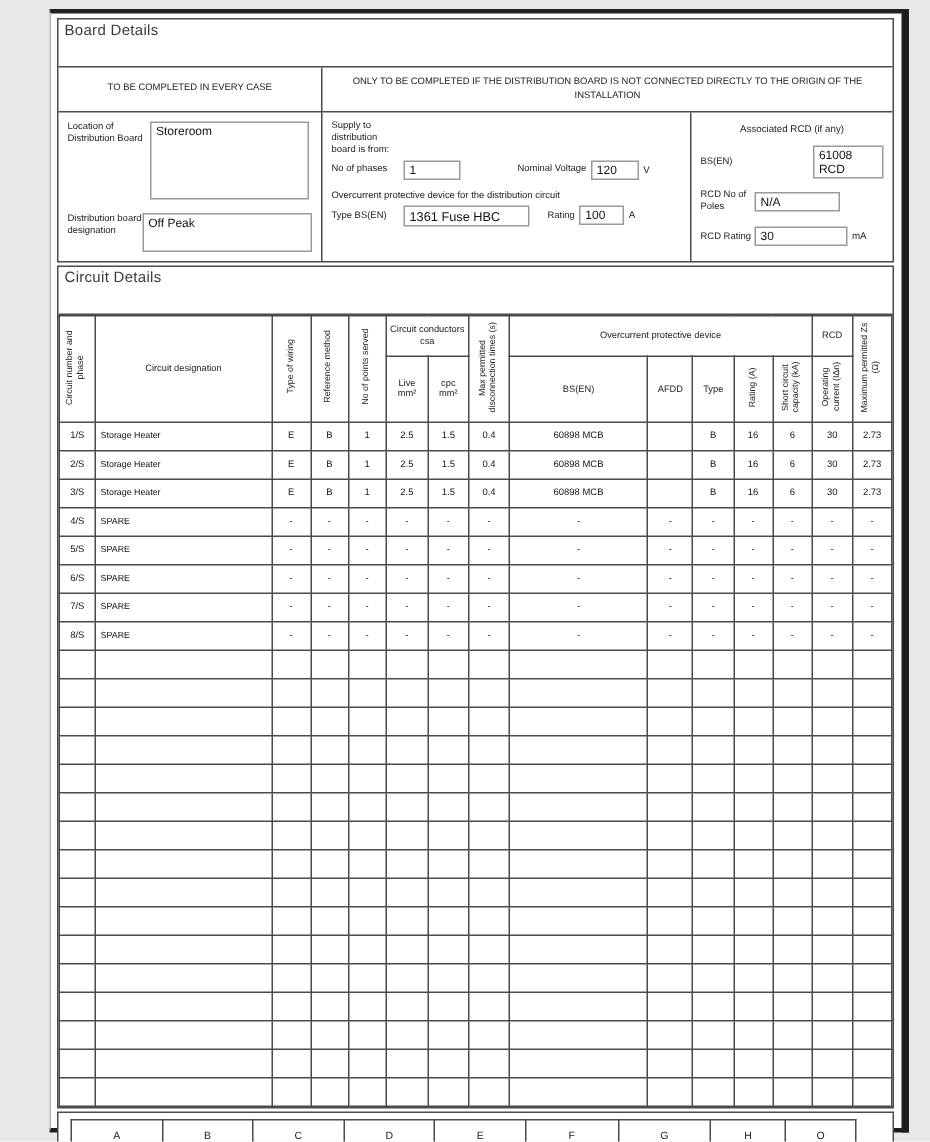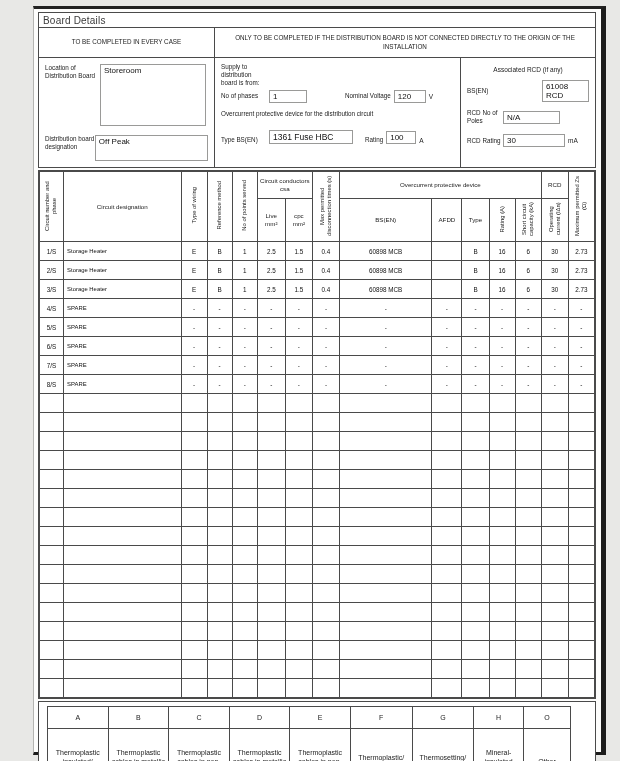--- a/index.html
+++ b/index.html
@@ -12,21 +12,21 @@
   }
   .page{
     position:absolute;left:33px;top:6px;width:573px;height:749px;
     background:#fdfdfc;box-sizing:border-box;
     border-top:3px solid #222;border-right:5px solid #1c1c1c;
     border-bottom:3px solid #1c1c1c;border-left:1px solid #b5b5b2;
     padding:3px 5px 2px 4px;
   }
   .sec{border:1px solid #4a4a4a;background:#fff;}
   .sec-title{
-    font-size:10px;color:#3a3a3a;padding:2px 4px 1px 4px;
+    font-size:10px;color:#3a3a3a;padding:2px 4px 18px 4px;
     border-bottom:1px solid #4a4a4a;letter-spacing:.2px;
   }
   
   .board-grid{display:grid;grid-template-columns:176px 1fr;}
   .board-head{
     font-size:6.3px;text-align:center;border-bottom:1px solid #4a4a4a;
     padding:6px 8px;display:flex;align-items:center;justify-content:center;
     line-height:1.35;color:#222;
   }
   .bh-left{border-right:1px solid #4a4a4a;}
@@ -77,42 +77,42 @@
 
   <div class="sec">
     <div class="sec-title">Board Details</div>
     <div class="board-grid">
       <div class="board-head bh-left">TO BE COMPLETED IN EVERY CASE</div>
       <div class="board-head">ONLY TO BE COMPLETED IF THE DISTRIBUTION BOARD IS NOT CONNECTED DIRECTLY TO THE ORIGIN OF THE INSTALLATION</div>
 
       <div class="board-body-left">
         <div class="frow">
           <div class="lbl" style="width:55px;">Location of Distribution Board</div>
-          <div class="fieldbox" style="width:106px;height:62px;">Storeroom</div>
+          <div class="fieldbox" style="width:106px;height:52px;">Storeroom</div>
         </div>
         <div class="frow" style="margin-top:9px;">
           <div class="lbl" style="width:55px;">Distribution board designation</div>
           <div class="fieldbox" style="width:124px;height:26px;">Off Peak</div>
         </div>
       </div>
 
       <div class="board-body-right">
         <div class="panel-mid">
           <div class="frow">
             <div class="lbl" style="width:48px;">Supply to distribution board is from:</div>
           </div>
           <div class="frow-c mt2">
             <div class="lbl" style="width:48px;">No of phases</div>
             <div class="fieldbox" style="width:38px;">1</div>
             <div class="lbl" style="margin-left:38px;margin-right:3px;">Nominal Voltage</div>
             <div class="fieldbox" style="width:32px;">120</div>
             <div class="unit">V</div>
           </div>
           <div class="lbl" style="margin-top:7px;">Overcurrent protective device for the distribution circuit</div>
-          <div class="frow-c" style="margin-top:12px;align-items:flex-end;">
+          <div class="frow-c" style="margin-top:2px;">
             <div class="lbl" style="width:48px;">Type BS(EN)</div>
             <div class="fieldbox" style="width:84px;font-size:8.5px;">1361 Fuse HBC</div>
             <div class="lbl" style="margin-left:12px;margin-right:3px;">Rating</div>
             <div class="fieldbox" style="width:30px;">100</div>
             <div class="unit">A</div>
           </div>
         </div>
 
         <div class="panel-rcd">
           <div class="rcd-title">Associated RCD (if any)</div>
@@ -128,20 +128,21 @@
             <div class="lbl" style="width:36px;">RCD Rating</div>
             <div class="fieldbox" style="width:62px;">30</div>
             <div class="unit">mA</div>
           </div>
         </div>
       </div>
     </div>
   </div>
 
   <div class="sec" style="margin-top:2px;">
+    <div class="sec-title">Circuit Details</div>
     <table class="ct">
       <colgroup>
         <col style="width:24px">
           <col style="width:117px">
           <col style="width:26px">
         <col style="width:25px">
           <col style="width:25px">
           <col style="width:28px">
         <col style="width:27px">
           <col style="width:27px">

